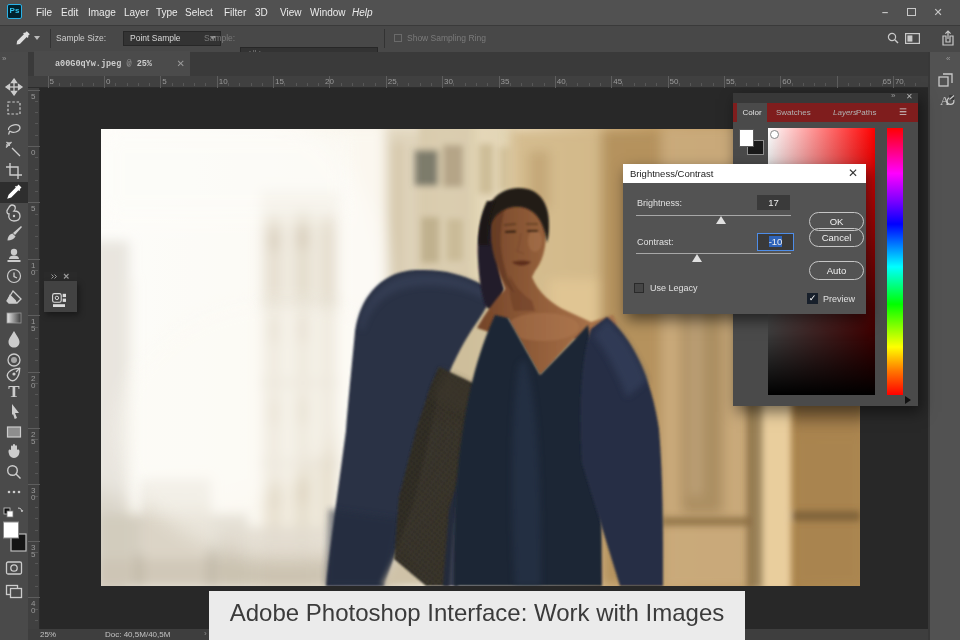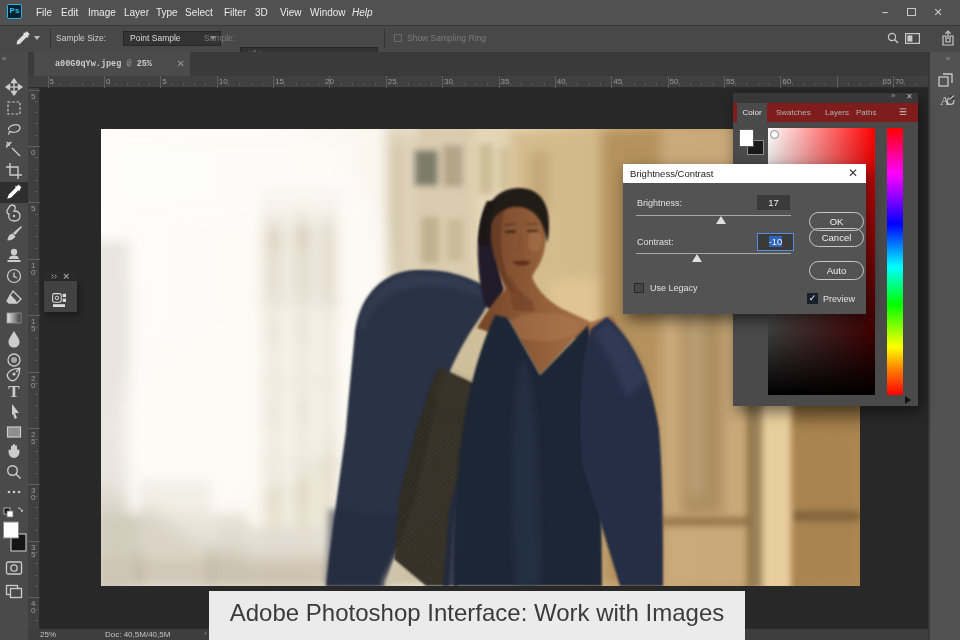--- a/index.html
+++ b/index.html
@@ -585,21 +585,21 @@
   </div>
 
   <div id="cpanel" class="abs">
     <div id="cpanel-head">
         <span style="position:absolute;left:158px;top:-2px;color:#9a9a9a;font-size:8px;">»</span>
       <span style="position:absolute;left:173px;top:-1px;color:#b5b5b5;font-size:8px;">✕</span>
       </div>
     <div id="cpanel-tabs">
       <div class="ptab" style="left:4px;width:30px;background:#4a4a4a;color:#e3e3e3;text-align:center;">Color</div>
       <div class="ptab" style="left:43px;">Swatches</div>
-      <div class="ptab" style="left:92px;">Layers</div>
+      <div class="ptab" style="left:100px;font-style:italic;">Layers</div>
       <div class="ptab" style="left:123px;">Paths</div>
       <div class="ptab" style="left:166px;color:#cfcfcf;letter-spacing:1px;font-size:9px;">☰</div>
     </div>
     <div id="satsq"></div>
     <div style="position:absolute;left:37px;top:37px;width:7px;height:7px;border:1px solid #888;border-radius:50%;background:#fff;"></div>
     <div id="huebar"></div>
     <div style="position:absolute;left:172px;top:303px;width:0;height:0;border-top:4px solid transparent;border-bottom:4px solid transparent;border-left:6px solid #111;"></div>
 
     <div style="position:absolute;left:14px;top:47px;width:15px;height:13px;background:#1a1a1a;border:1px solid #8e8e8e;"></div>
     <div style="position:absolute;left:6px;top:36px;width:13px;height:16px;background:#ffffff;border:1px solid #5a5a5a;"></div>

